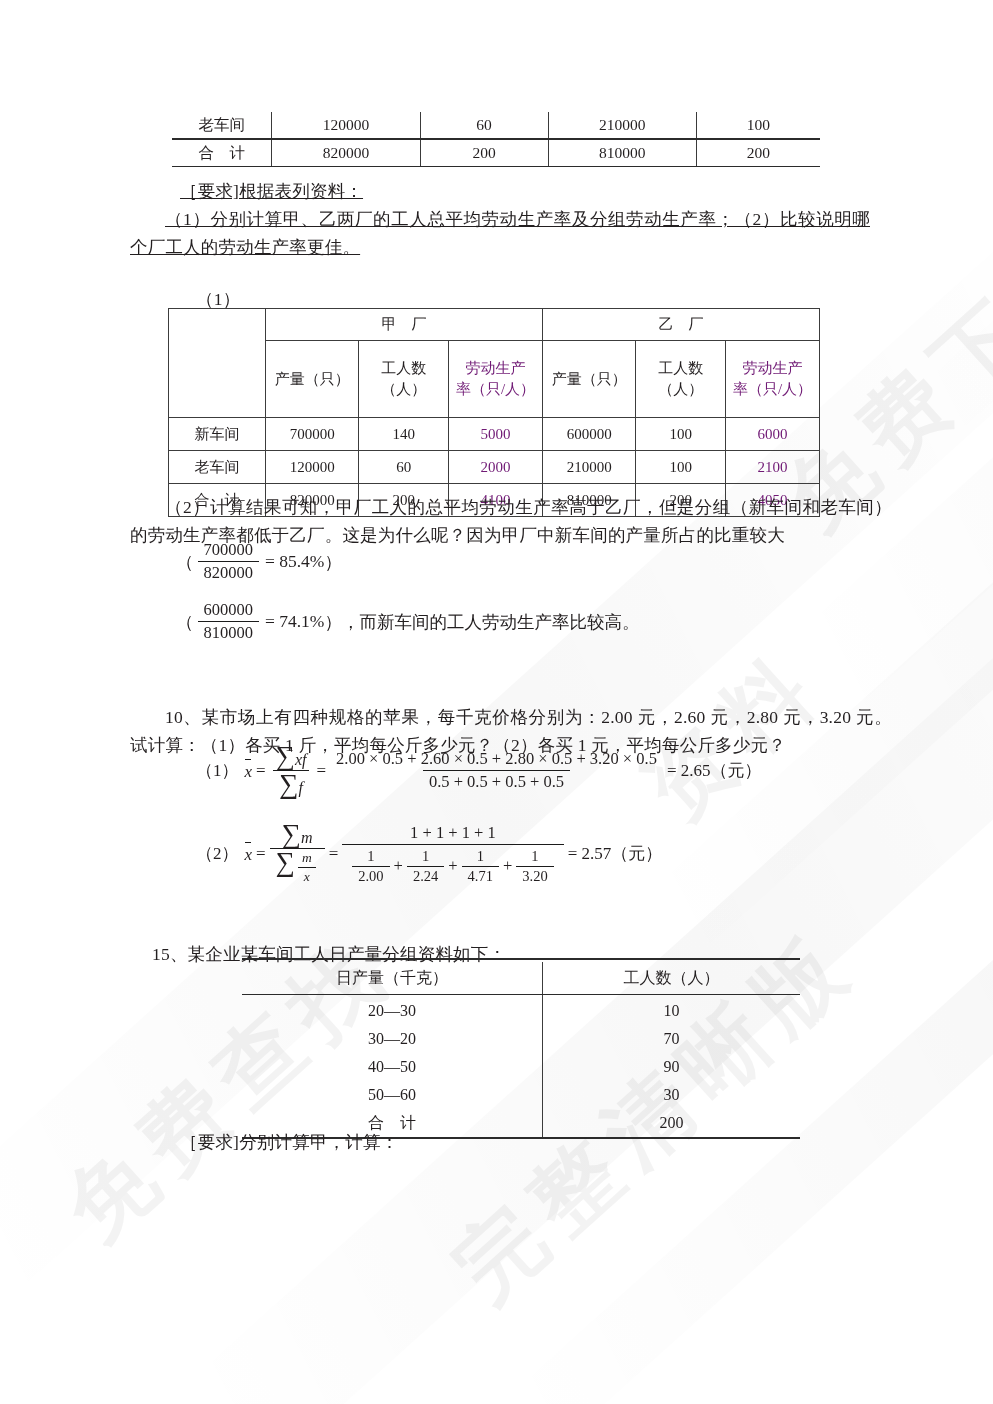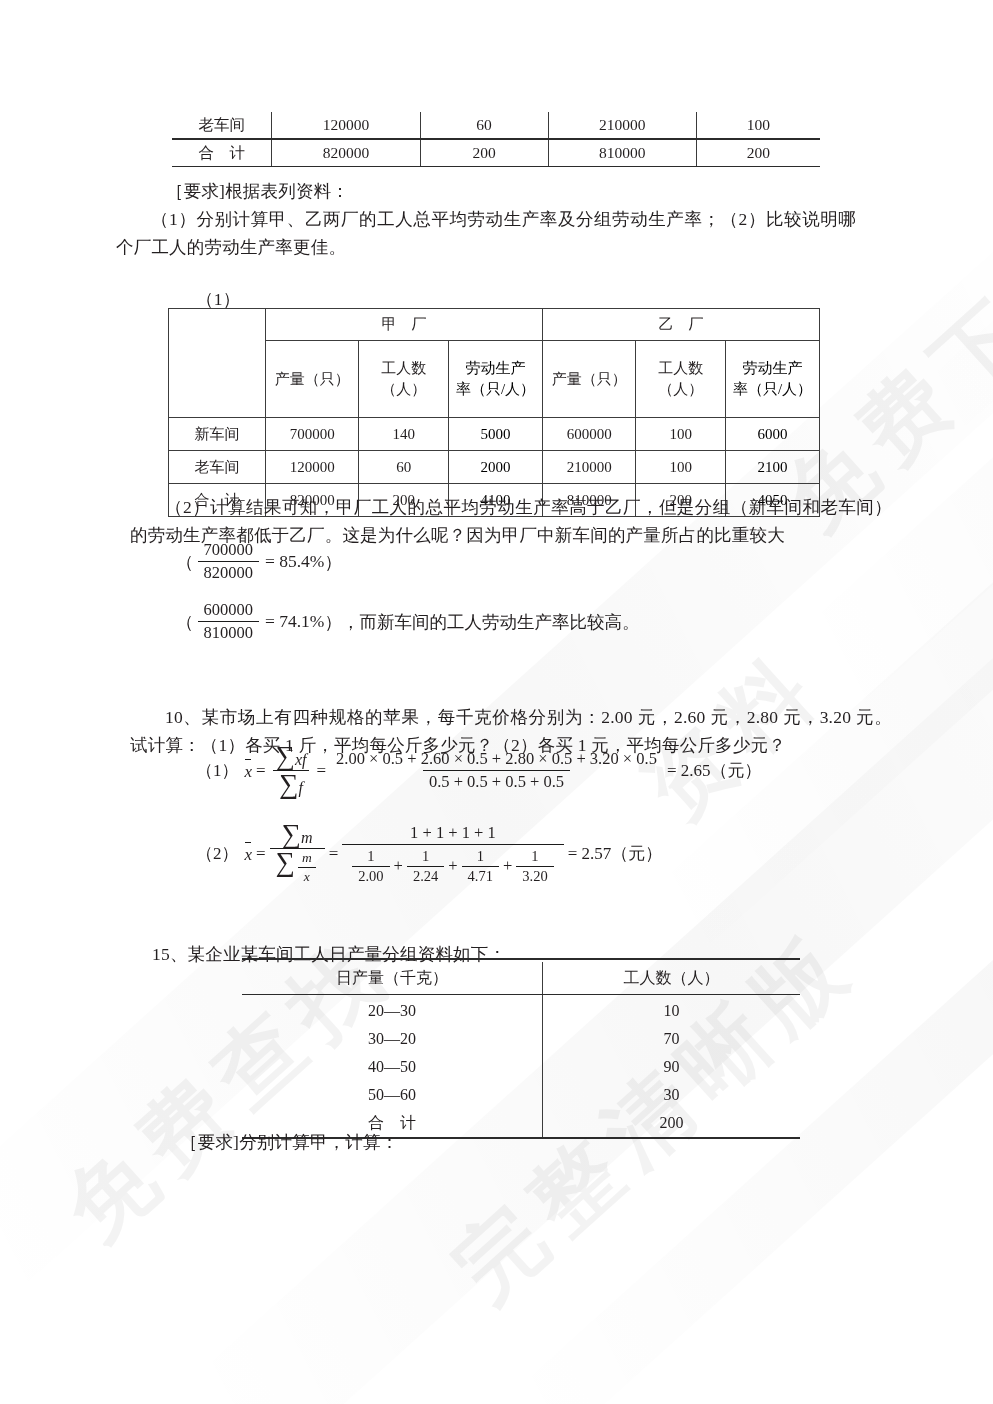--- a/index.html
+++ b/index.html
@@ -98,21 +98,21 @@
   .tbl-main td {
     border: 1px solid #3c3c3c;
     text-align: center;
     padding: 2px 1px;
     line-height: 21px;
     vertical-align: middle;
   }
   .tbl-main td.hd-span { height: 27px; }
   .tbl-main td.hd-sub  { height: 72px; }
   .tbl-main td.body    { height: 28px; }
-  .tbl-main .red { color: #000000; }
+  .tbl-main .red { color: #701a75; }
   .w-lbl { width: 102px; }
   .w-out { width: 96px; }
   .w-men { width: 92px; }
   .w-prd { width: 98px; }
 
   .tbl-15 {
     position: absolute;
     left: 242px;
     top: 962px;
     width: 558px;
@@ -196,21 +196,21 @@
     <tr class="row-sum">
       <td class="c0">合　计</td>
       <td class="c1">820000</td>
       <td class="c2">200</td>
       <td class="c3">810000</td>
       <td class="c4">200</td>
     </tr>
   </tbody>
     </table>
 
-  <div class="para" style="position:absolute; left:116px; top:177px; width:740px;">
+  <div class="para" style="position:absolute; left:130px; top:177px; width:740px;text-decoration:underline;">
     <div style="padding-left:50px;">［要求]根据表列资料：</div>
     <div class="indent">（1）分别计算甲、乙两厂的工人总平均劳动生产率及分组劳动生产率；（2）比较说明哪个厂工人的劳动生产率更佳。</div>
   </div>
 
   <div class="para" style="position:absolute; left:196px; top:285px;">（1）</div>
 
   <table class="tbl-main">
     <tbody>
         <tr>
       <td class="hd-span w-lbl" rowspan="2"></td>

